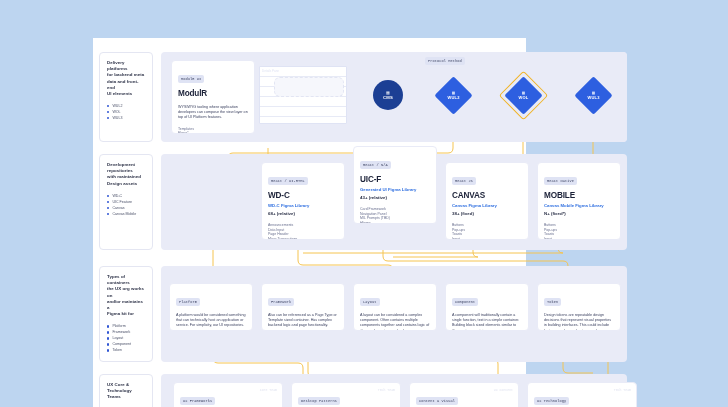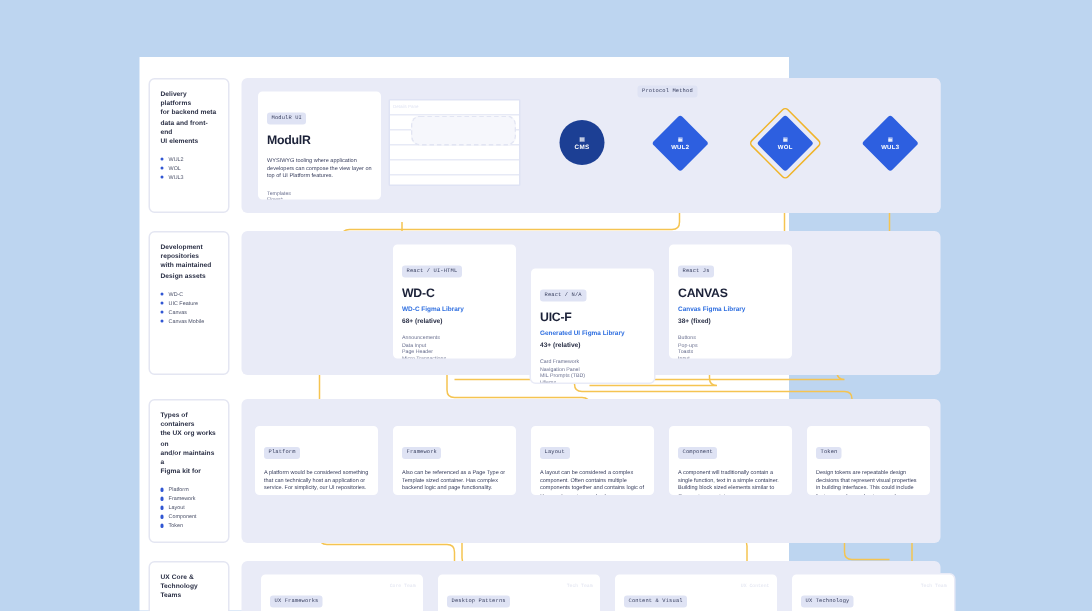--- a/index.html
+++ b/index.html
@@ -283,21 +283,21 @@
     <div class="card-sub">WD-C Figma Library</div>
     <div class="card-count">68+ (relative)</div>
     <div class="card-items">
       <div>Announcements</div>
       <div>Data Input</div>
       <div>Page Header</div>
       <div>Micro Transactions</div>
     </div>
   </div>
 
-  <div class="card" style="left:260px; top:140px; width:84px; height:78px;">
+  <div class="card" style="left:260px; top:108px; width:84px; height:78px;">
     <span class="pill">React / N/A</span>
     <div class="card-title">UIC-F</div>
     <div class="card-sub">Generated UI Figma Library</div>
     <div class="card-count">43+ (relative)</div>
     <div class="card-items">
       <div>Card Framework</div>
       <div>Navigation Panel</div>
       <div>MIL Prompts (TBD)</div>
       <div>Hljems</div>
     </div>
@@ -309,20 +309,32 @@
     <div class="card-sub">Canvas Figma Library</div>
     <div class="card-count">38+ (fixed)</div>
     <div class="card-items">
       <div>Buttons</div>
       <div>Pop-ups</div>
       <div>Toasts</div>
       <div>Input</div>
     </div>
   </div>
 
+  <div class="card" style="left:444px; top:124px; width:84px; height:78px;">
+    <span class="pill">React Native</span>
+    <div class="card-title">MOBILE</div>
+    <div class="card-sub">Canvas Mobile Figma Library</div>
+    <div class="card-count">N+ (fixed*)</div>
+    <div class="card-items">
+      <div>Buttons</div>
+      <div>Pop-ups</div>
+      <div>Toasts</div>
+      <div>Input</div>
+    </div>
+  </div>
 
   <div class="legendbox" style="left:6px; top:228px; width:54px; height:96px;">
     <div class="legend-title">Types of containers
 the UX org works on
 and/or maintains a
 Figma kit for</div>
     <div class="legend-list">
       <div class="legend-item">
           <span class="legend-dot"></span>
           <span>Platform</span>

